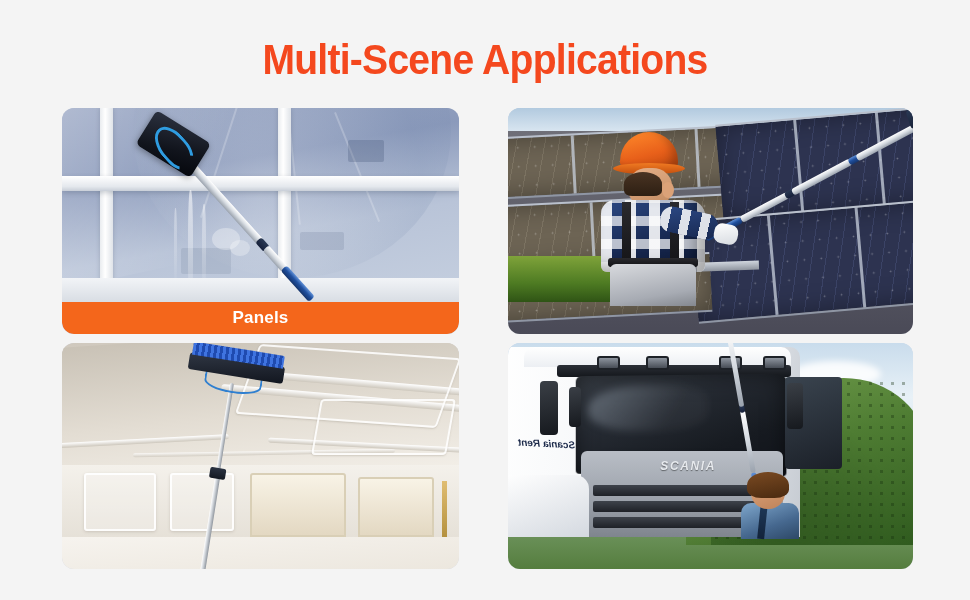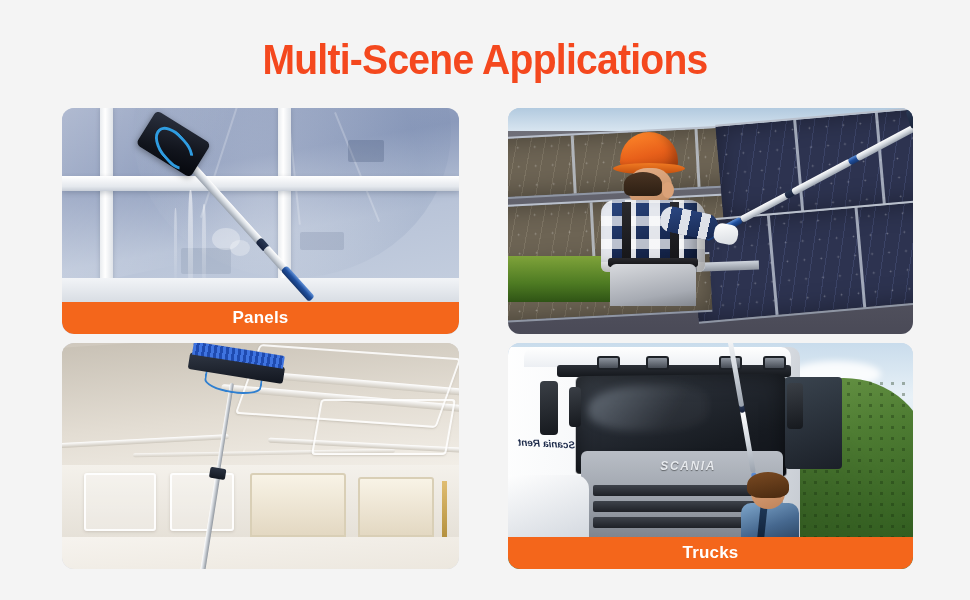--- a/index.html
+++ b/index.html
@@ -799,19 +799,16 @@
         </div>
 
         <div class="pole-truck">
           <div class="pole-truck-seg pole-blue" style="bottom:0;height:22%;"></div>
           <div class="pole-truck-seg pole-silver" style="bottom:22%;height:34%;"></div>
           <div class="pole-truck-seg pole-collar" style="bottom:55%;height:4%;"></div>
           <div class="pole-truck-seg pole-silver" style="bottom:58%;height:42%;"></div>
 
         </div>
       </div>
-      <div class="label-bar">
-        <span>Trucks</span>
-      </div>
     </div>
 
   </div>
 </div>
 
 </body></html>

